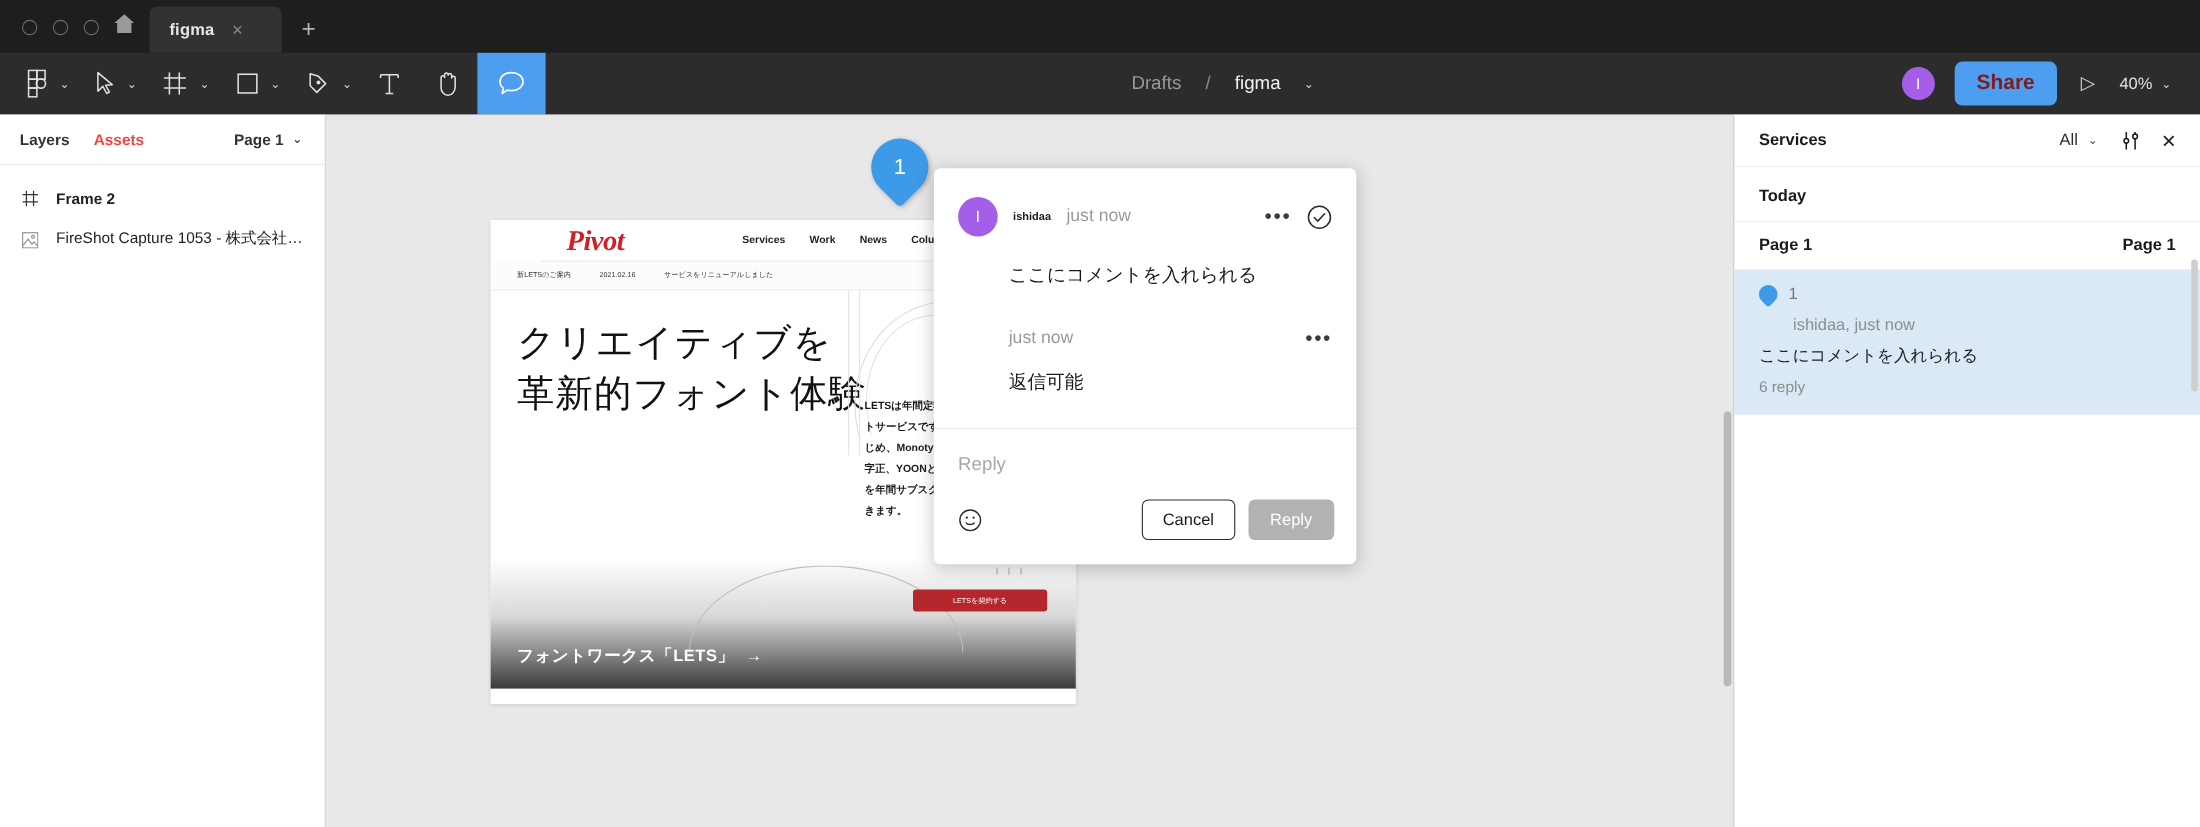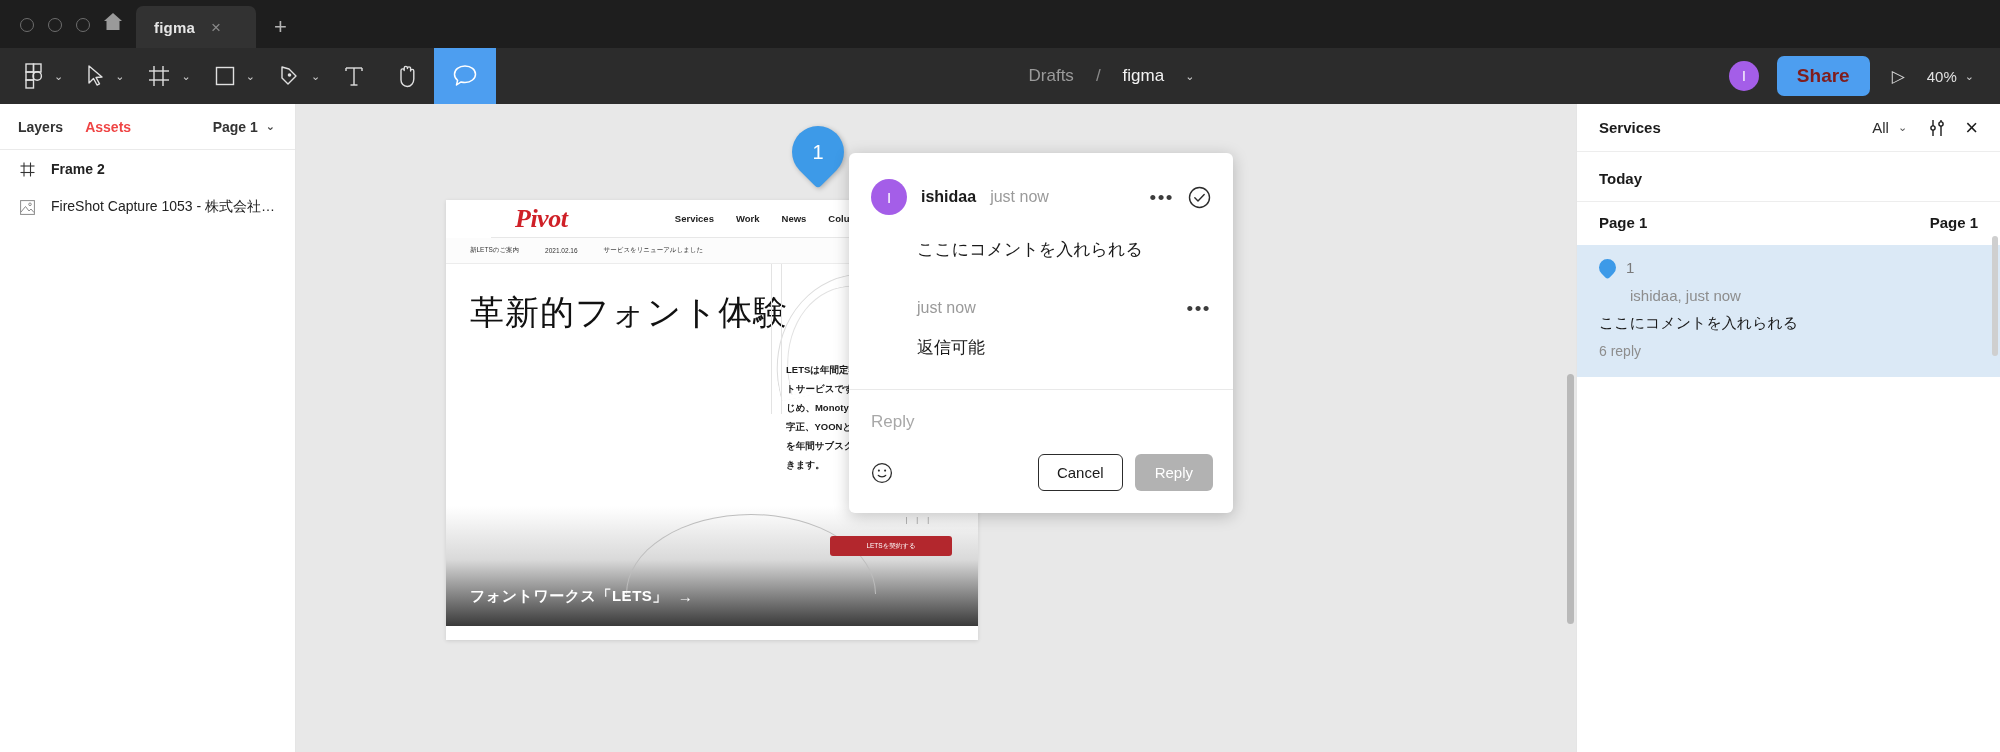--- a/index.html
+++ b/index.html
@@ -80,21 +80,21 @@
     height: 46px; display: flex; align-items: center; padding: 0 18px;
     border-bottom: 1px solid #eaeaea; gap: 22px;
   }
   .lp-tab { font-size: 14px; font-weight: bold; color: #333; }
   .lp-tab.inactive { color: #ef4444; }
   .lp-page {
     margin-left: auto; display: flex; align-items: center; gap: 7px;
     font-size: 14px; color: #333; font-weight: bold;
   }
   .layer-row {
-    height: 38px; display: flex; align-items: center; gap: 16px;
+    height: 38px; display: flex; align-items: flex-end; gap: 16px;
     padding: 0 14px 0 20px; font-size: 14px; color: #222; font-weight: bold;
   }
   .layer-row.img { font-weight: normal; }
   .layer-name { overflow: hidden; white-space: nowrap; text-overflow: ellipsis; }
 
   
   .canvas {
     position: absolute; left: 296px; top: 104px; width: 1280px; height: 648px;
     background: #e8e8e8; overflow: hidden;
   }
@@ -179,21 +179,21 @@
     position: absolute; left: 849px; top: 153px; width: 384px; height: 360px;
     background: #fff; border-radius: 6px; box-shadow: 0 3px 16px rgba(0,0,0,.22);
     display: flex; flex-direction: column; z-index: 30;
   }
   .cm-head { display: flex; align-items: center; gap: 14px; padding: 26px 22px 0 22px; }
   .avatar-lg {
     width: 36px; height: 36px; border-radius: 50%; background: #a45ee8;
     color: #fff; display: flex; align-items: center; justify-content: center;
     font-size: 15px; flex: none;
   }
-  .cm-author { font-size: 16px; font-weight: bold; color: #1a1a1a; }
+  .cm-author { font-size: 10px; font-weight: bold; color: #1a1a1a; }
   .cm-time { font-size: 16px; color: #9a9a9a; }
   .cm-actions { margin-left: auto; display: flex; align-items: center; gap: 14px; }
   .dots { color: #3c3c3c; font-size: 19px; letter-spacing: 1.5px; line-height: 1; }
   .cm-text { padding: 22px 22px 0 68px; font-size: 17px; color: #1a1a1a; line-height: 1.5; }
   .cm-reply-head {
     display: flex; align-items: center; padding: 36px 22px 0 68px;
   }
   .cm-reply-time { font-size: 16px; color: #9a9a9a; }
   .cm-reply-text { padding: 18px 22px 0 68px; font-size: 17px; color: #1a1a1a; }
   .divider { margin-top: 30px; height: 1px; background: #e9e9e9; }
@@ -444,20 +444,21 @@
         <span>2021.02.16</span>
         <span>サービスをリニューアルしました</span>
       </div>
 
       <div class="hero">
         <div class="swoosh"></div>
         <div class="swoosh2"></div>
         <div class="vline" style="left:325px"></div>
         <div class="vline" style="left:335px"></div>
         <div class="hero-title">
+          <div>クリエイティブを</div>
           <div>革新的フォント体験</div>
         </div>
         <div class="hero-body">LETSは年間定額制のデスクトップフォントサービスです。フォントワークスをはじめ、Monotype、昭和書体、モリサワ、字正、YOONといった、世界のフォントを年間サブスクリプション方式で利用できます。</div>
       </div>
 
       <div class="footer-band">
         <div class="footer-curve"></div>
         <div class="lets-marks">|||</div>
         <div class="lets-btn">
           <span>LETSを契約する</span>

